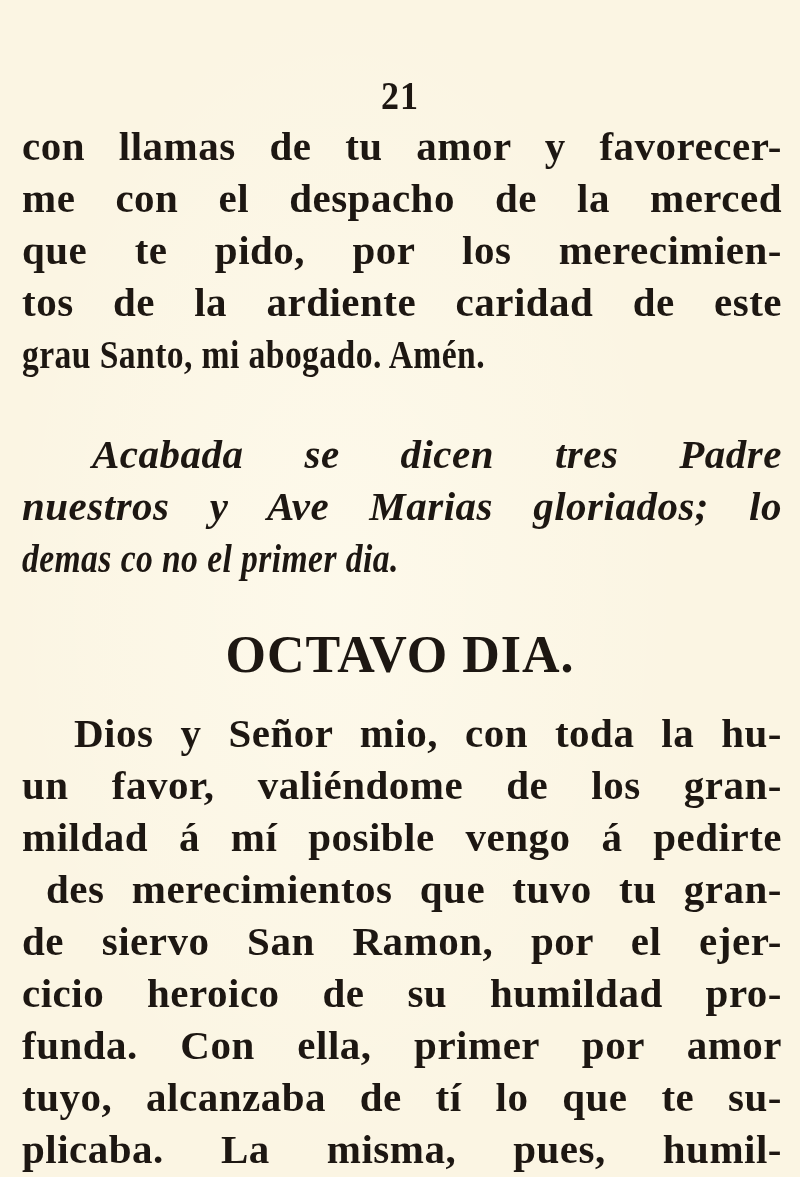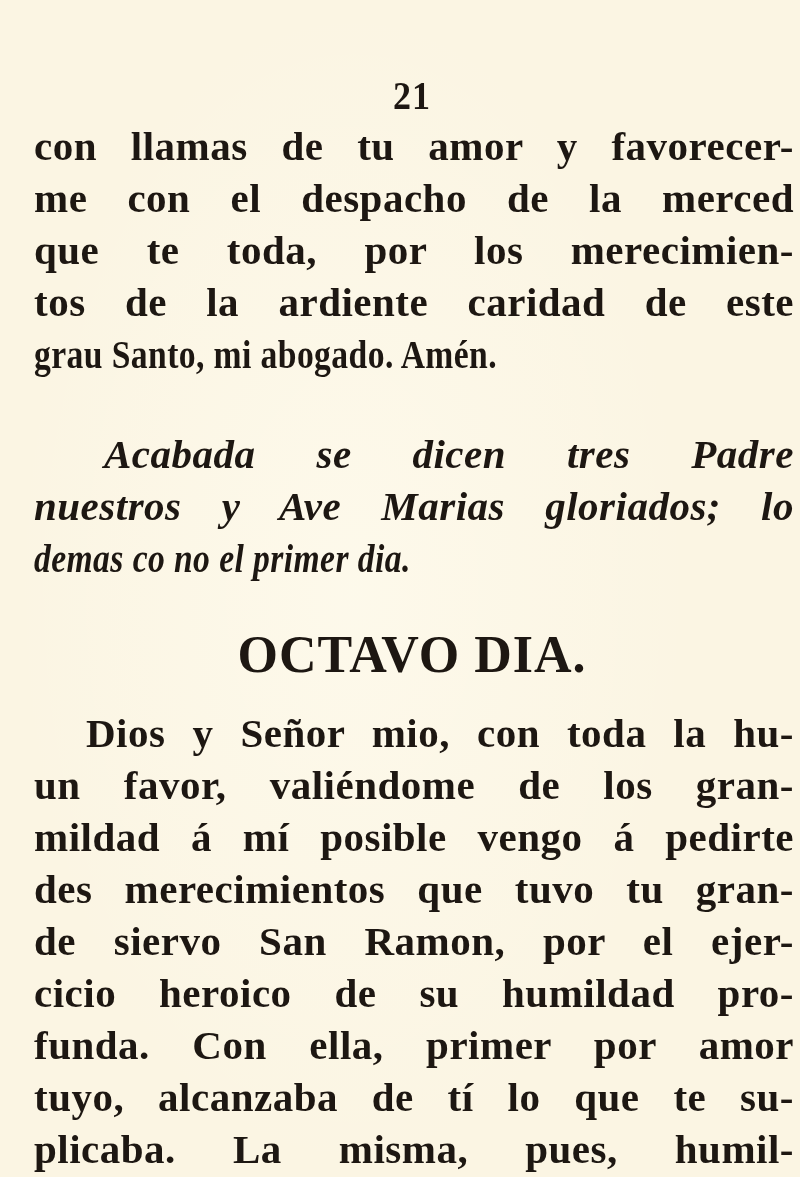--- a/index.html
+++ b/index.html
@@ -10,21 +10,21 @@
       width: 800px;
       height: 1177px;
       background: #fbf5e3;
       position: relative;
       overflow: hidden;
       font-family: "Liberation Serif", "DejaVu Serif", serif;
       color: #1d1712;
     }
     .page {
       position: absolute;
-      left: 12px; top: 0;
+      left: 0; top: 0;
       width: 680px; height: 1177px;
       background:
         radial-gradient(ellipse at 50% 50%, rgba(255,252,240,0.6) 0%, rgba(251,245,227,0) 70%),
         #fbf5e3;
     }
     .page-number {
       position: absolute;
       top: 72px;
       left: 0;
       width: 800px;
@@ -79,38 +79,38 @@
 </head>
 <body>
 
 <div class="page">
 
   <div class="page-number">21</div>
 
   <div class="text-block" style="top:120px;">
     <span class="line just" style="display: block;">con llamas de tu amor y favorecer-</span>
     <span class="line just" style="display: block;">me con el despacho de la merced</span>
-    <span class="line just" style="display: block;">que te toda, por los merecimien-</span>
+    <span class="line just" style="display: block;">que te pido, por los merecimien-</span>
     <span class="line just" style="display: block;">tos de la ardiente caridad de este</span>
     <span class="line" style="display: block; width: 565px; transform: scaleX(0.82);">grau Santo, mi abogado. Amén.</span>
   </div>
 
   <div class="text-block italic" style="top:428px;">
     <span class="line just italic indent" style="display: block;">Acabada se dicen tres Padre</span>
     <span class="line just italic" style="display: block;">nuestros y Ave Marias gloriados; lo</span>
     <span class="line italic" style="display: block; width: 459px; transform: scaleX(0.82);">demas co no el primer dia.</span>
   </div>
 
   <div class="heading">OCTAVO DIA.</div>
 
   <div class="text-block" style="top:676px;">
     <span class="line just indent-small" style="display: block;">Dios y Señor mio, con toda la hu-</span>
     <span class="line just" style="display: block;">un favor, valiéndome de los gran-</span>
     <span class="line just" style="display: block;">mildad á mí posible vengo á pedirte</span>
-    <span class="line just" style="display: block;">des merecimientos que tuvo tu gran-</span>
+    <span class="line just" style="display: block; margin-left: 24px;">des merecimientos que tuvo tu gran-</span>
     <span class="line just" style="display: block;">de siervo San Ramon, por el ejer-</span>
     <span class="line just" style="display: block;">cicio heroico de su humildad pro-</span>
     <span class="line just" style="display: block;">funda. Con ella, primer por amor</span>
     <span class="line just" style="display: block;">tuyo, alcanzaba de tí lo que te su-</span>
     <span class="line just" style="display: block;">plicaba. La misma, pues, humil-</span>
   </div>
 
 </div>
 
 </body></html>

